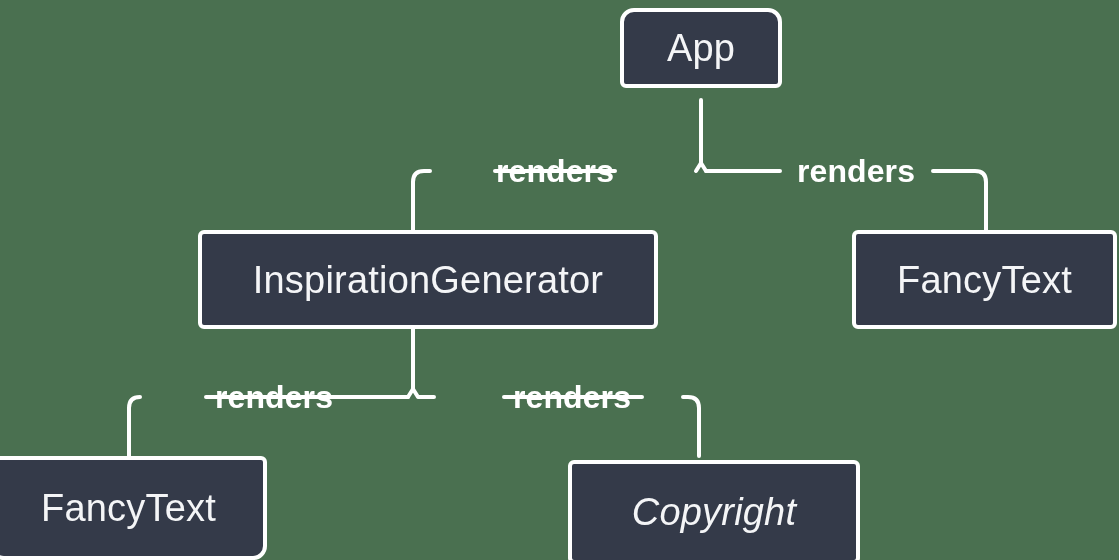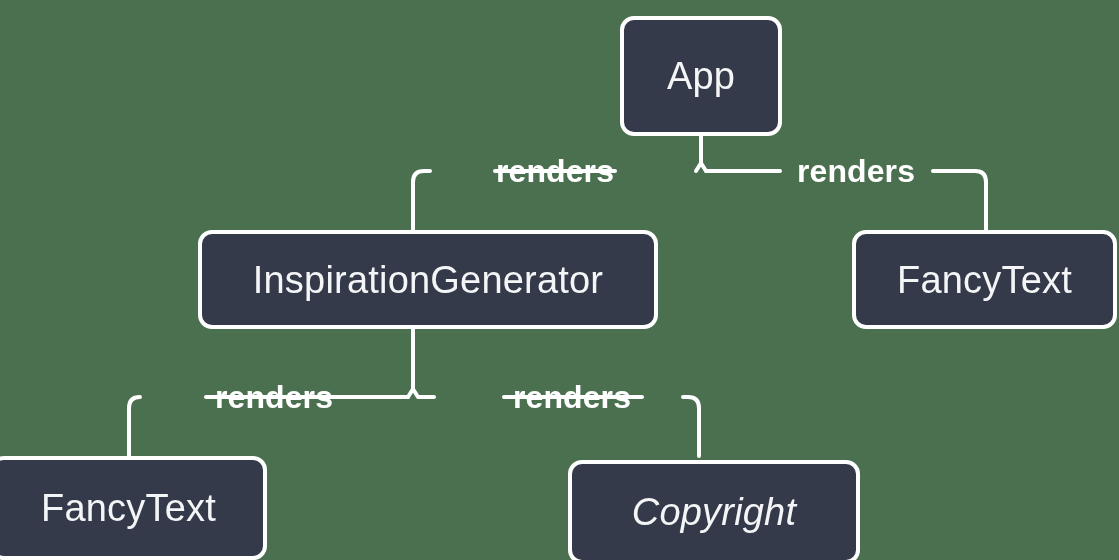--- a/index.html
+++ b/index.html
@@ -32,21 +32,21 @@
     stroke: #ffffff;
     stroke-width: 4;
     stroke-linecap: round;
     stroke-linejoin: round;
   }
   .node-box {
     position: absolute;
     box-sizing: border-box;
     background: #343a49;
     border: 4px solid #ffffff;
-    border-radius: 14px;
+    border-radius: 6px;
     display: flex;
     align-items: center;
     justify-content: center;
     z-index: 2;
   }
   .node-label {
     color: #f4f5f7;
     font-family: "Liberation Sans", sans-serif;
     font-size: 38px;
     font-weight: 400;
@@ -77,21 +77,21 @@
     <path class="edge-path" d="M 701 100 L 701 163 L 696 171"></path>
     <path class="edge-path" d="M 701 163 L 706 171 L 722 171 L 754 171 M 615 171 L 495 171 M 430 171 L 424 171 Q 413 171 413 182 L 413 230"></path>
     <path class="edge-path" d="M 706 171 L 722 171 L 780 171 M 933 171 L 975 171 Q 986 171 986 182 L 986 230"></path>
 
     <path class="edge-path" d="M 413 329 L 413 389 L 408 397"></path>
     <path class="edge-path" d="M 413 389 L 418 397 L 434 397 M 345 397 L 206 397 M 140 397 L 140 397 Q 129 397 129 408 L 129 456"></path>
     <path class="edge-path" d="M 408 397 L 392 397 L 340 397 M 504 397 L 642 397 M 683 397 L 688 397 Q 699 397 699 408 L 699 456"></path>
 
   </svg>
 
-  <div class="node-box" style="left:620px; top:16px; width:162px; height:120px; border-top-left-radius:14px; border-top-right-radius:14px;text-align:center;">
+  <div class="node-box" style="left:620px; top:8px; width:162px; height:80px; border-top-left-radius:14px; border-top-right-radius:14px;text-align:center;">
     <span class="node-label">App</span>
   </div>
 
   <div class="node-box" style="left:198px; top:230px; width:460px; height:99px;">
     <span class="node-label">InspirationGenerator</span>
   </div>
 
   <div class="node-box" style="left:852px; top:230px; width:265px; height:99px;">
     <span class="node-label">FancyText</span>
   </div>

